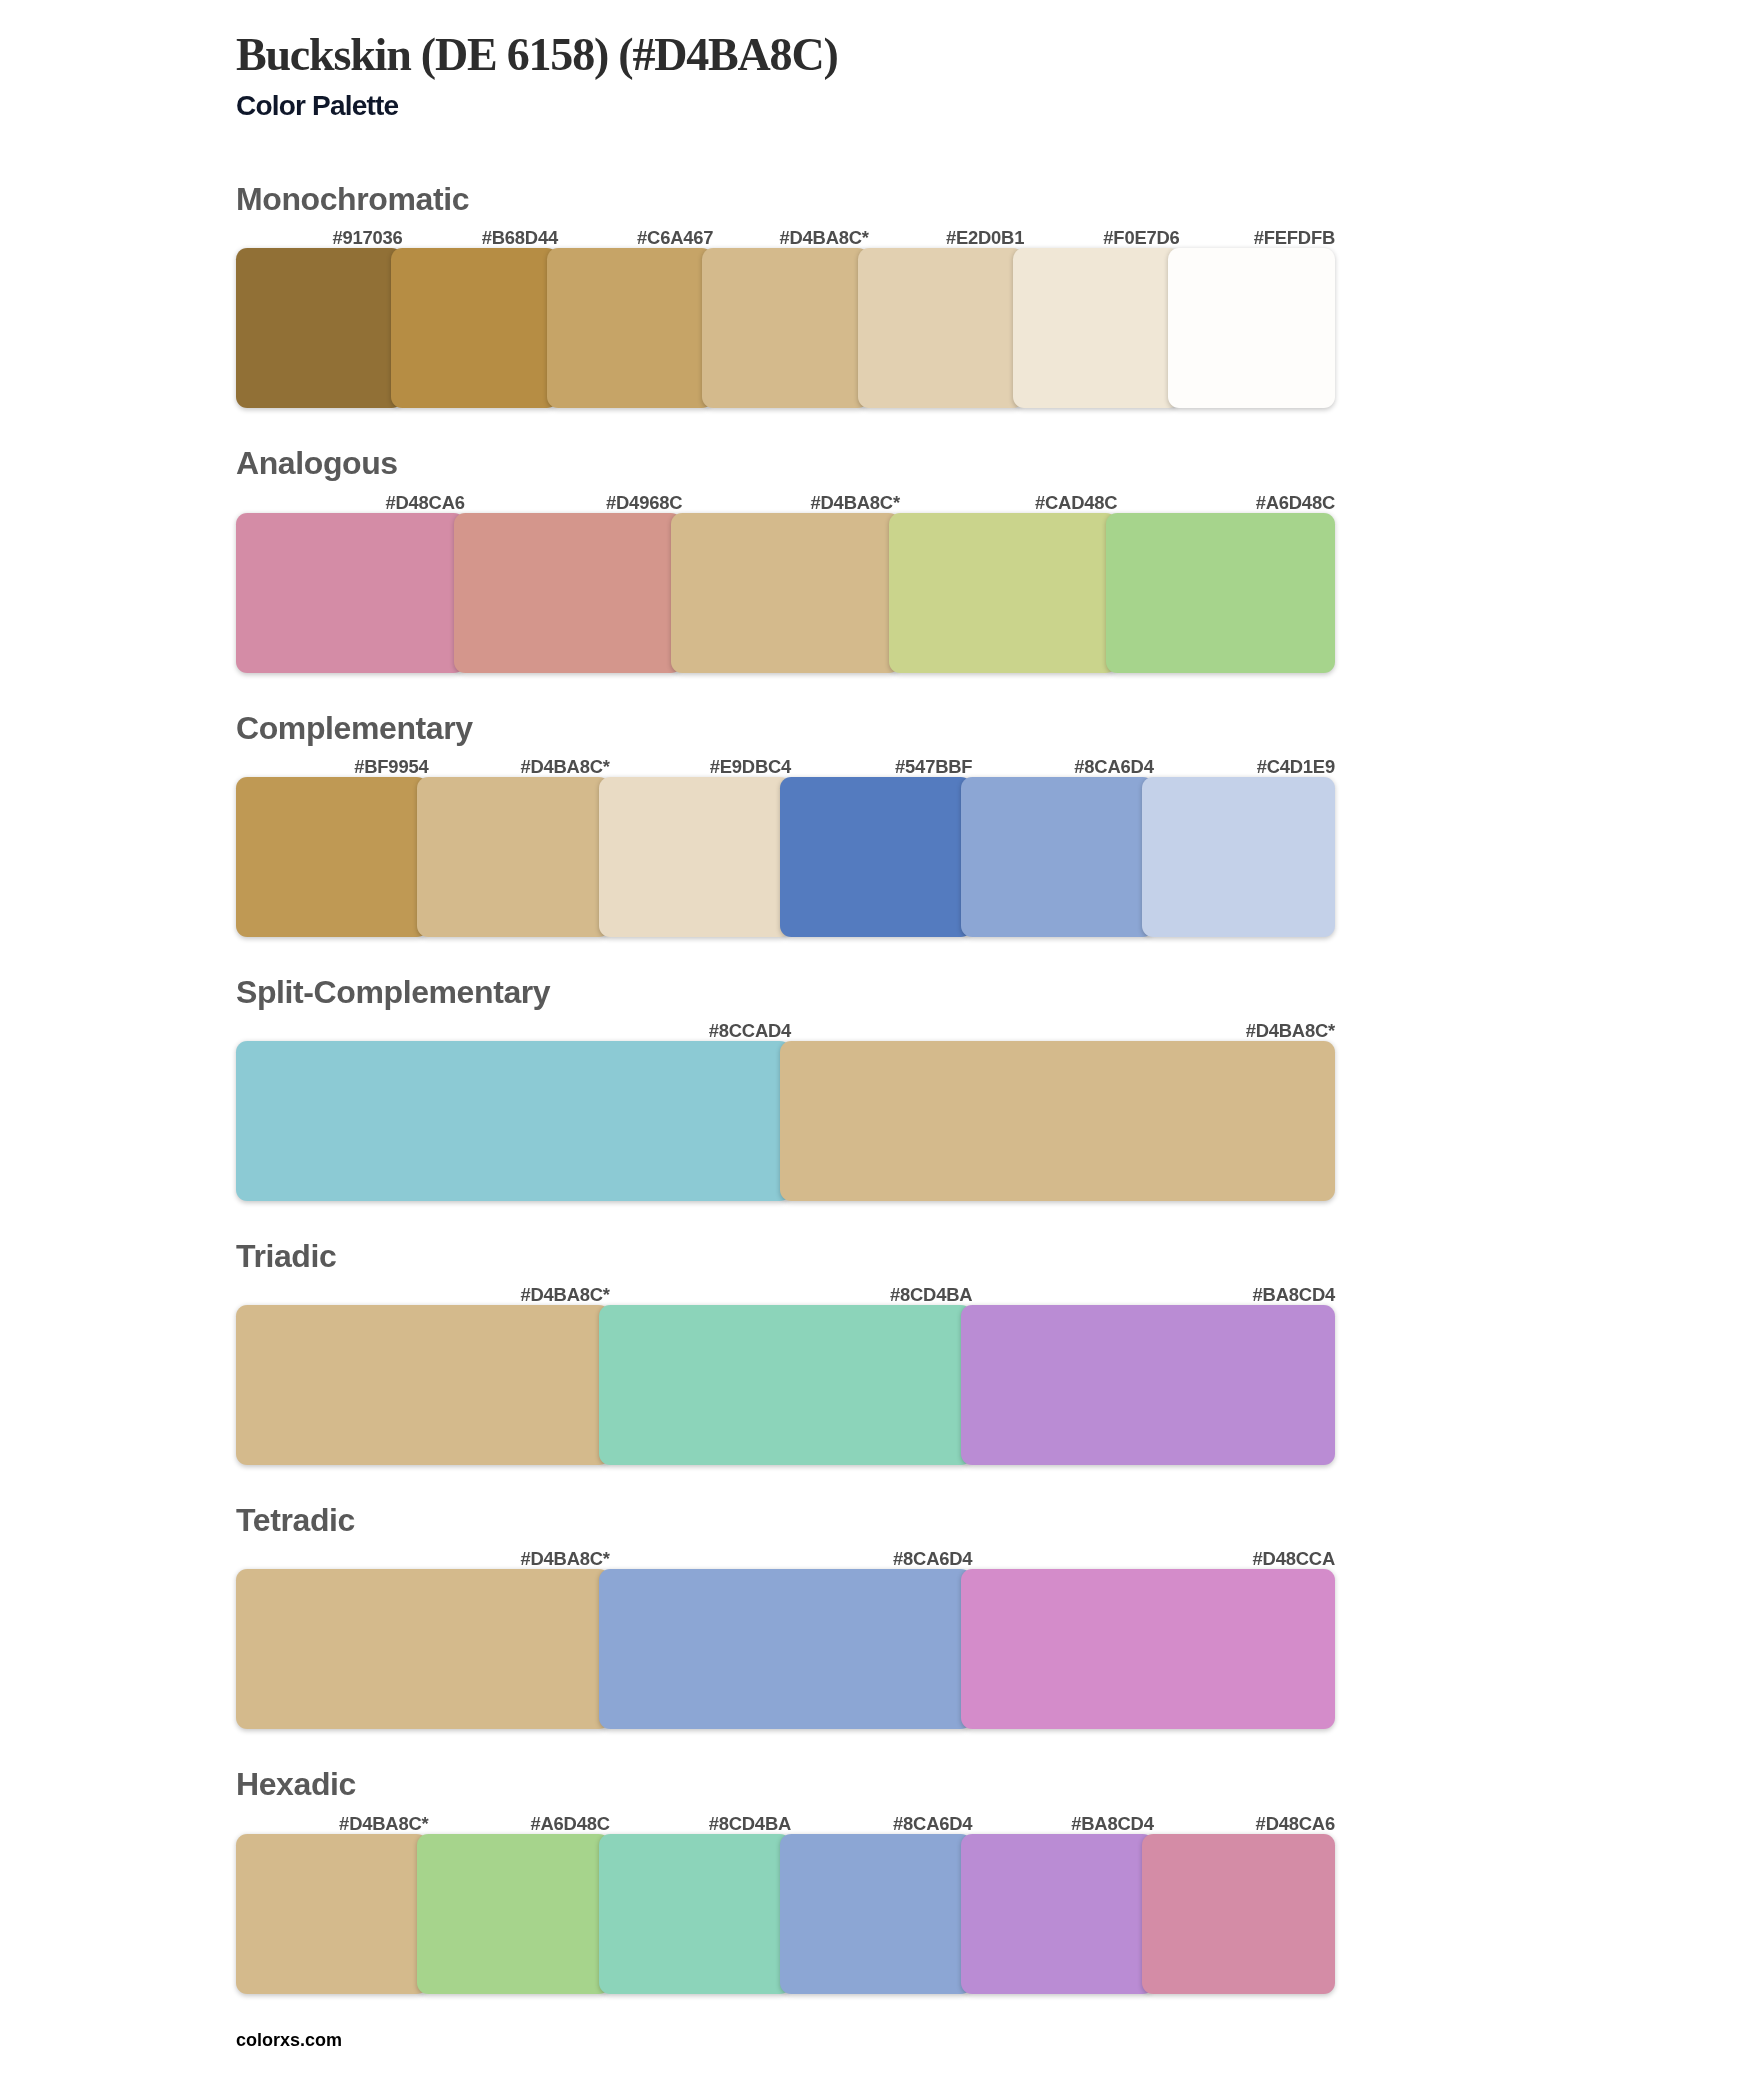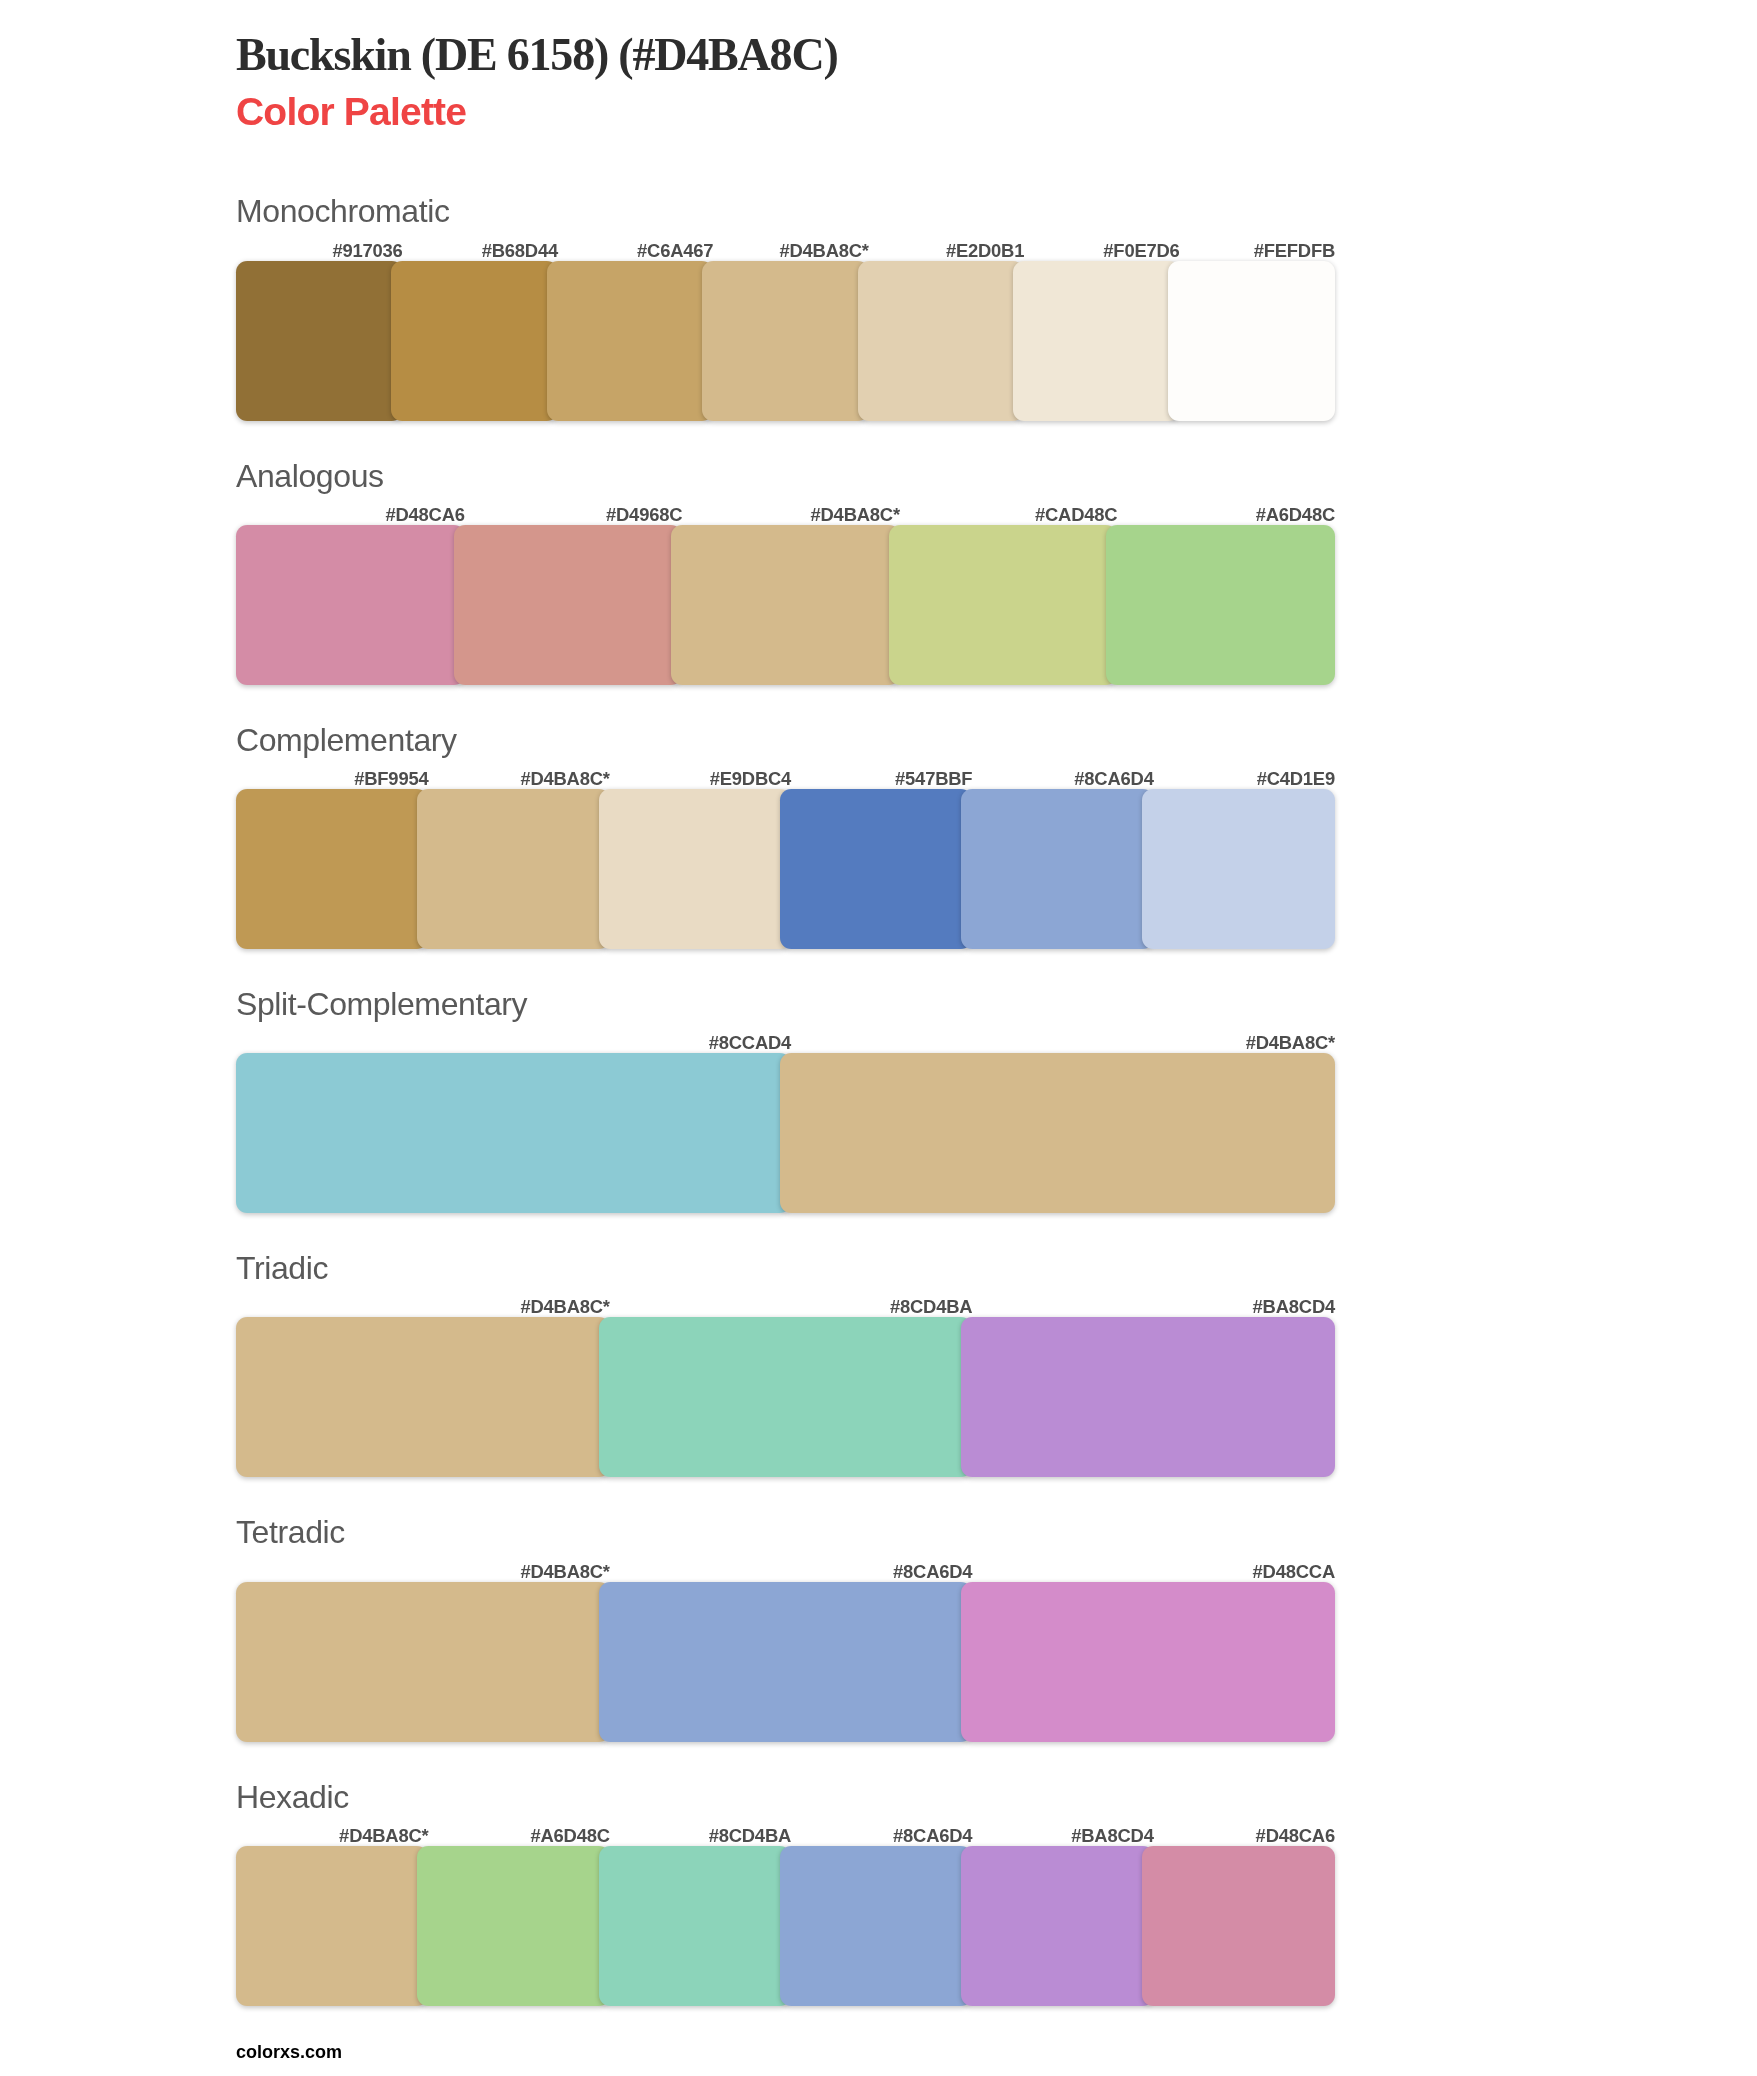--- a/index.html
+++ b/index.html
@@ -21,32 +21,32 @@
     margin: 0 0 9.6px 0;
     font-size: 46px;
     line-height: 1.15;
     font-weight: 700;
     letter-spacing: -1.2px;
     color: #2d2d2d;
     font-family: Liberation Serif, serif;
   }
   h2.page-subtitle {
     margin: 0 0 58px 0;
-    font-size: 39px;
+    font-size: 28px;
     line-height: 1.1;
     font-weight: 700;
     letter-spacing: -0.8px;
-    color: #ef4444;
+    color: #0f172a;
   }
   section.palette-section { margin: 0 0 36px 0; }
   h3.section-title {
     margin: 0 0 8.8px 0;
     font-size: 32px;
     line-height: 1.2;
-    font-weight: 400;
+    font-weight: 700;
     letter-spacing: -0.4px;
     color: #595959;
   }
   .swatch-row {
     display: flex;
     width: 1099px;
     text-align: right;
   }
   .cell {
     flex: 1 1 0;

